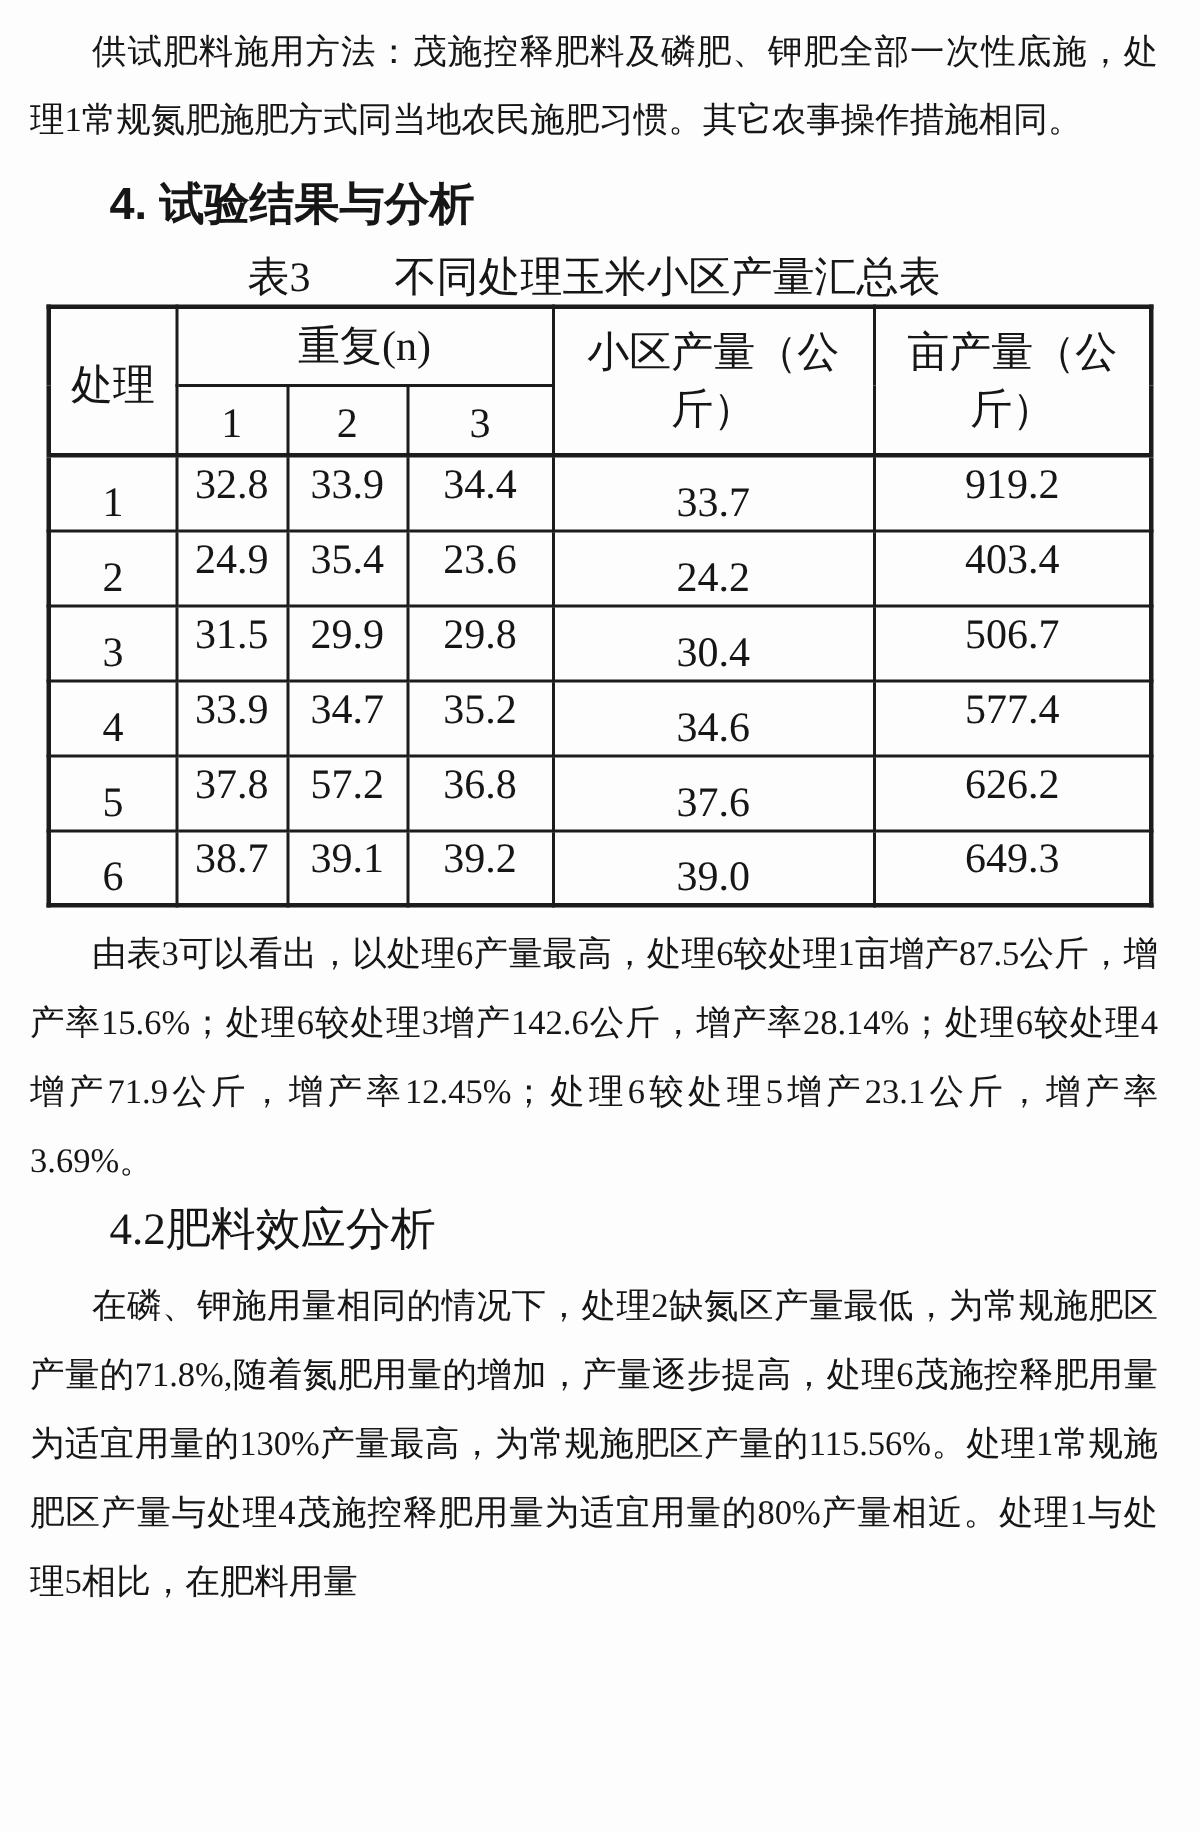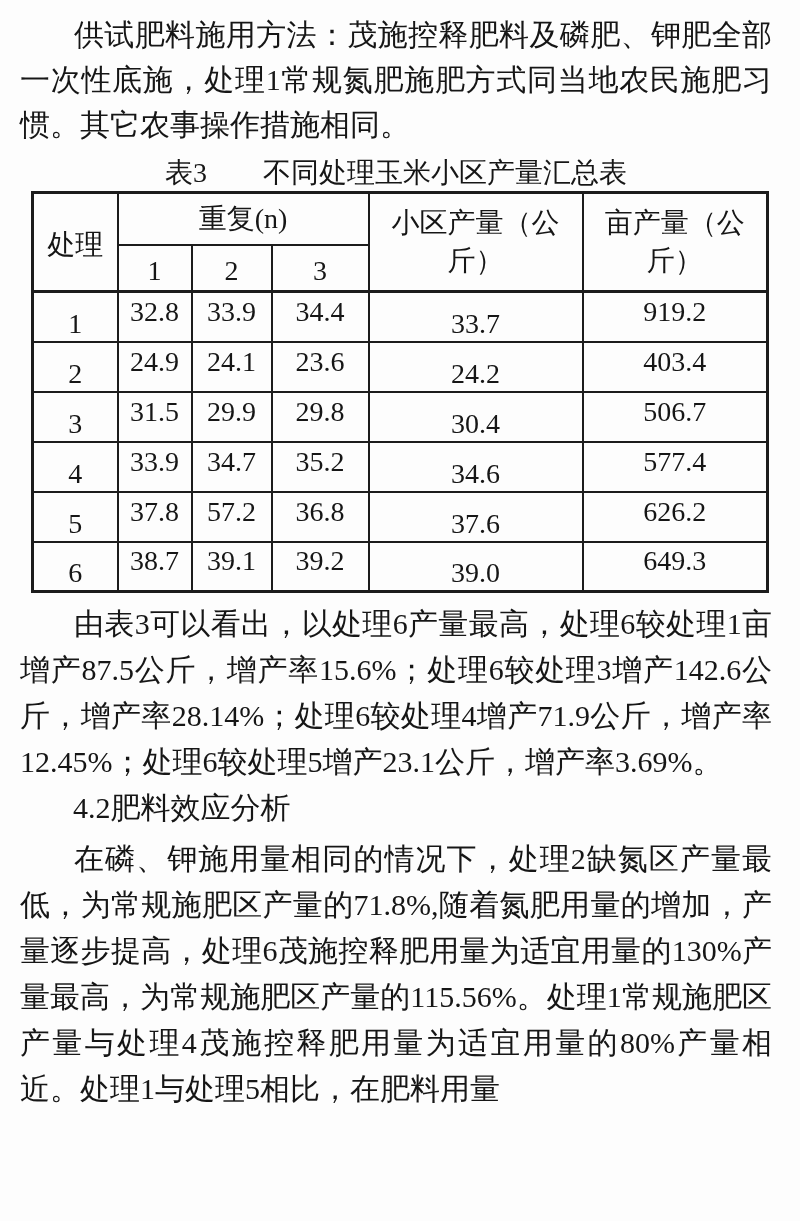--- a/index.html
+++ b/index.html
@@ -7,21 +7,21 @@
   body {
     width: 800px; height: 1221px;
     background: #fdfdfd;
     color: #161616;
     font-family: "Liberation Serif", "DejaVu Serif", serif;
     overflow: hidden;
   }
   .page { padding: 12px 28px 0 20px; width: 800px; }
 
   .para {
-    font-size: 30px; line-height: 45px;
+    font-size: 23px; line-height: 45px;
     text-align: justify; text-indent: 1.8em;
     margin: 0;
   }
   .para.post { line-height: 46px; }
 
   .heading-bold {
     font-family: "Liberation Sans", "DejaVu Sans", sans-serif;
     font-weight: 700;
     font-size: 30px; line-height: 45px;
     margin: 12px 0 0 53px;
@@ -64,20 +64,21 @@
   .p2 { margin-top: 8px; }
   .p3 { margin-top: 6px; }
 </style>
 </head>
 <body>
 
 <div class="page">
 
   <p class="para">供试肥料施用方法：茂施控释肥料及磷肥、钾肥全部一次性底施，处理1常规氮肥施肥方式同当地农民施肥习惯。其它农事操作措施相同。</p>
 
+  <div class="heading-bold">4. 试验结果与分析</div>
 
 
 
   <div class="table-caption">
     <span>表3</span>
     <span>不同处理玉米小区产量汇总表</span>
   </div>
 
   <table class="yield-table">
     <colgroup>
@@ -106,21 +107,21 @@
         <td><span class="dn">1</span></td>
         <td><span class="up">32.8</span></td>
         <td><span class="up">33.9</span></td>
         <td><span class="up">34.4</span></td>
         <td><span class="dn">33.7</span></td>
         <td><span class="up">919.2</span></td>
       </tr>
       <tr class="data-row">
         <td><span class="dn">2</span></td>
         <td><span class="up">24.9</span></td>
-        <td><span class="up">24.1</span></td>
+        <td><span class="up">35.4</span></td>
         <td><span class="up">23.6</span></td>
         <td><span class="dn">24.2</span></td>
         <td><span class="up">403.4</span></td>
       </tr>
       <tr class="data-row">
         <td><span class="dn">3</span></td>
         <td><span class="up">31.5</span></td>
         <td><span class="up">29.9</span></td>
         <td><span class="up">29.8</span></td>
         <td><span class="dn">30.4</span></td>

